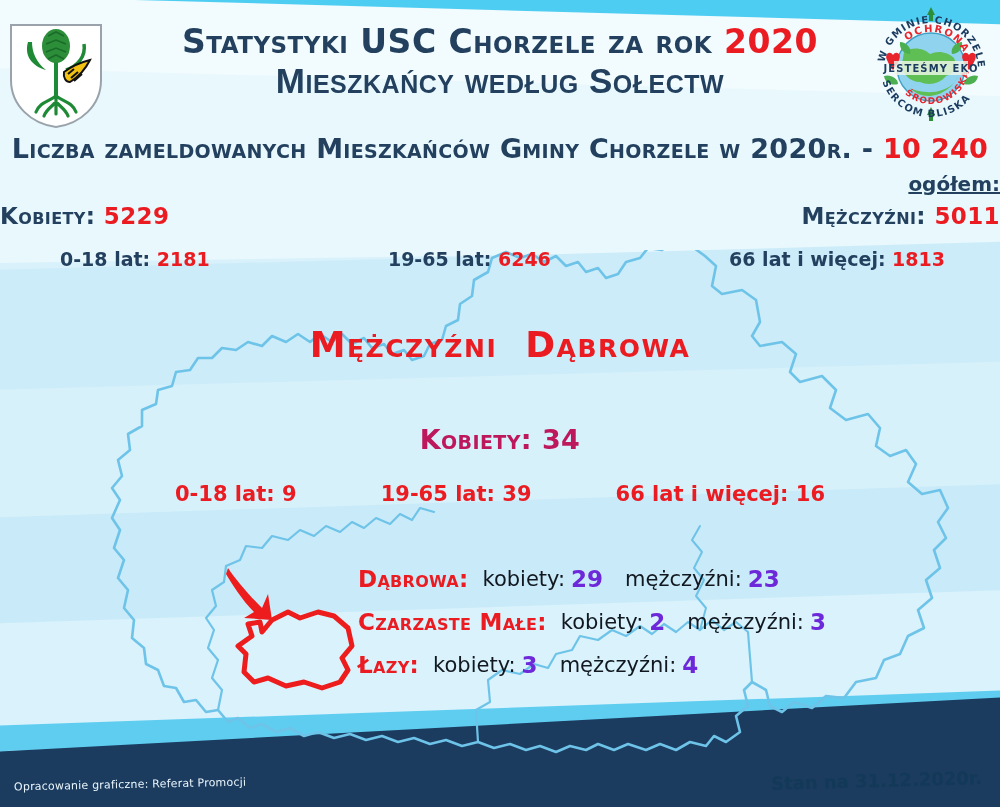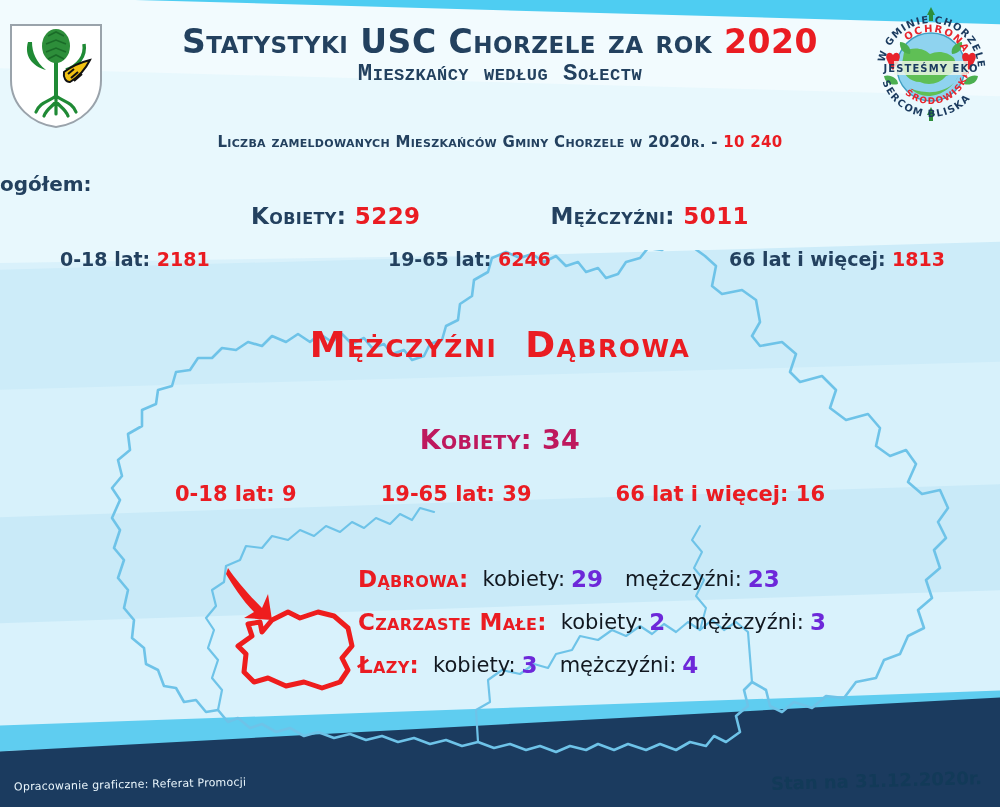--- a/index.html
+++ b/index.html
@@ -112,44 +112,45 @@
   .title-block{
     position:absolute;left:0;right:0;top:24px;text-align:center;z-index:25;
   }
   .t-line1{
     font-size:33px;font-weight:bold;color:#23415f;
     letter-spacing:.5px;line-height:1.08;
     font-family:"DejaVu Sans", sans-serif;
     font-variant:small-caps;
   }
   .t-line2{
-    font-size:24px;font-weight:bold;color:#23415f;
+    font-size:35px;font-weight:bold;color:#23415f;
     letter-spacing:.5px;line-height:1.12;margin-top:1px;
-    font-family:Liberation Mono, monospace;
+    font-family:Liberation Sans, sans-serif;
     font-variant:small-caps;
   }
   .t-year{color:#ea1c22;}
 
   .sub-total{
     position:absolute;left:0;right:0;top:133px;text-align:center;z-index:25;
-    font-size:15px;font-weight:bold;color:#23415f;
+    font-size:27px;font-weight:bold;color:#23415f;
     font-variant:small-caps;letter-spacing:.3px;
     font-family:"DejaVu Sans", sans-serif;
   }
   .sub-total .num{color:#ea1c22;}
 
   .ogolem{
-    position:absolute;left:0;right:0;top:172px;text-align:left;z-index:25;
+    position:absolute;left:0;right:0;top:172px;text-align:right;z-index:25;
     font-size:20px;color:#23415f;font-weight:bold;
     font-family:"DejaVu Sans", sans-serif;
+    text-decoration:underline;
   }
 
   .gender-row{
     position:absolute;left:0;right:0;top:203px;z-index:25;
-    display:flex;justify-content:center;gap:130px;
+    display:flex;justify-content:space-between;gap:130px;
     font-size:23px;font-weight:bold;color:#23415f;
     font-variant:small-caps;letter-spacing:.4px;
     font-family:"DejaVu Sans", sans-serif;
   }
   .gender-row .num{color:#ea1c22;}
 
   .age-row{
     position:absolute;left:60px;right:55px;top:248px;z-index:25;
     display:flex;justify-content:space-between;align-items:baseline;
     font-size:19px;font-weight:bold;color:#23415f;

